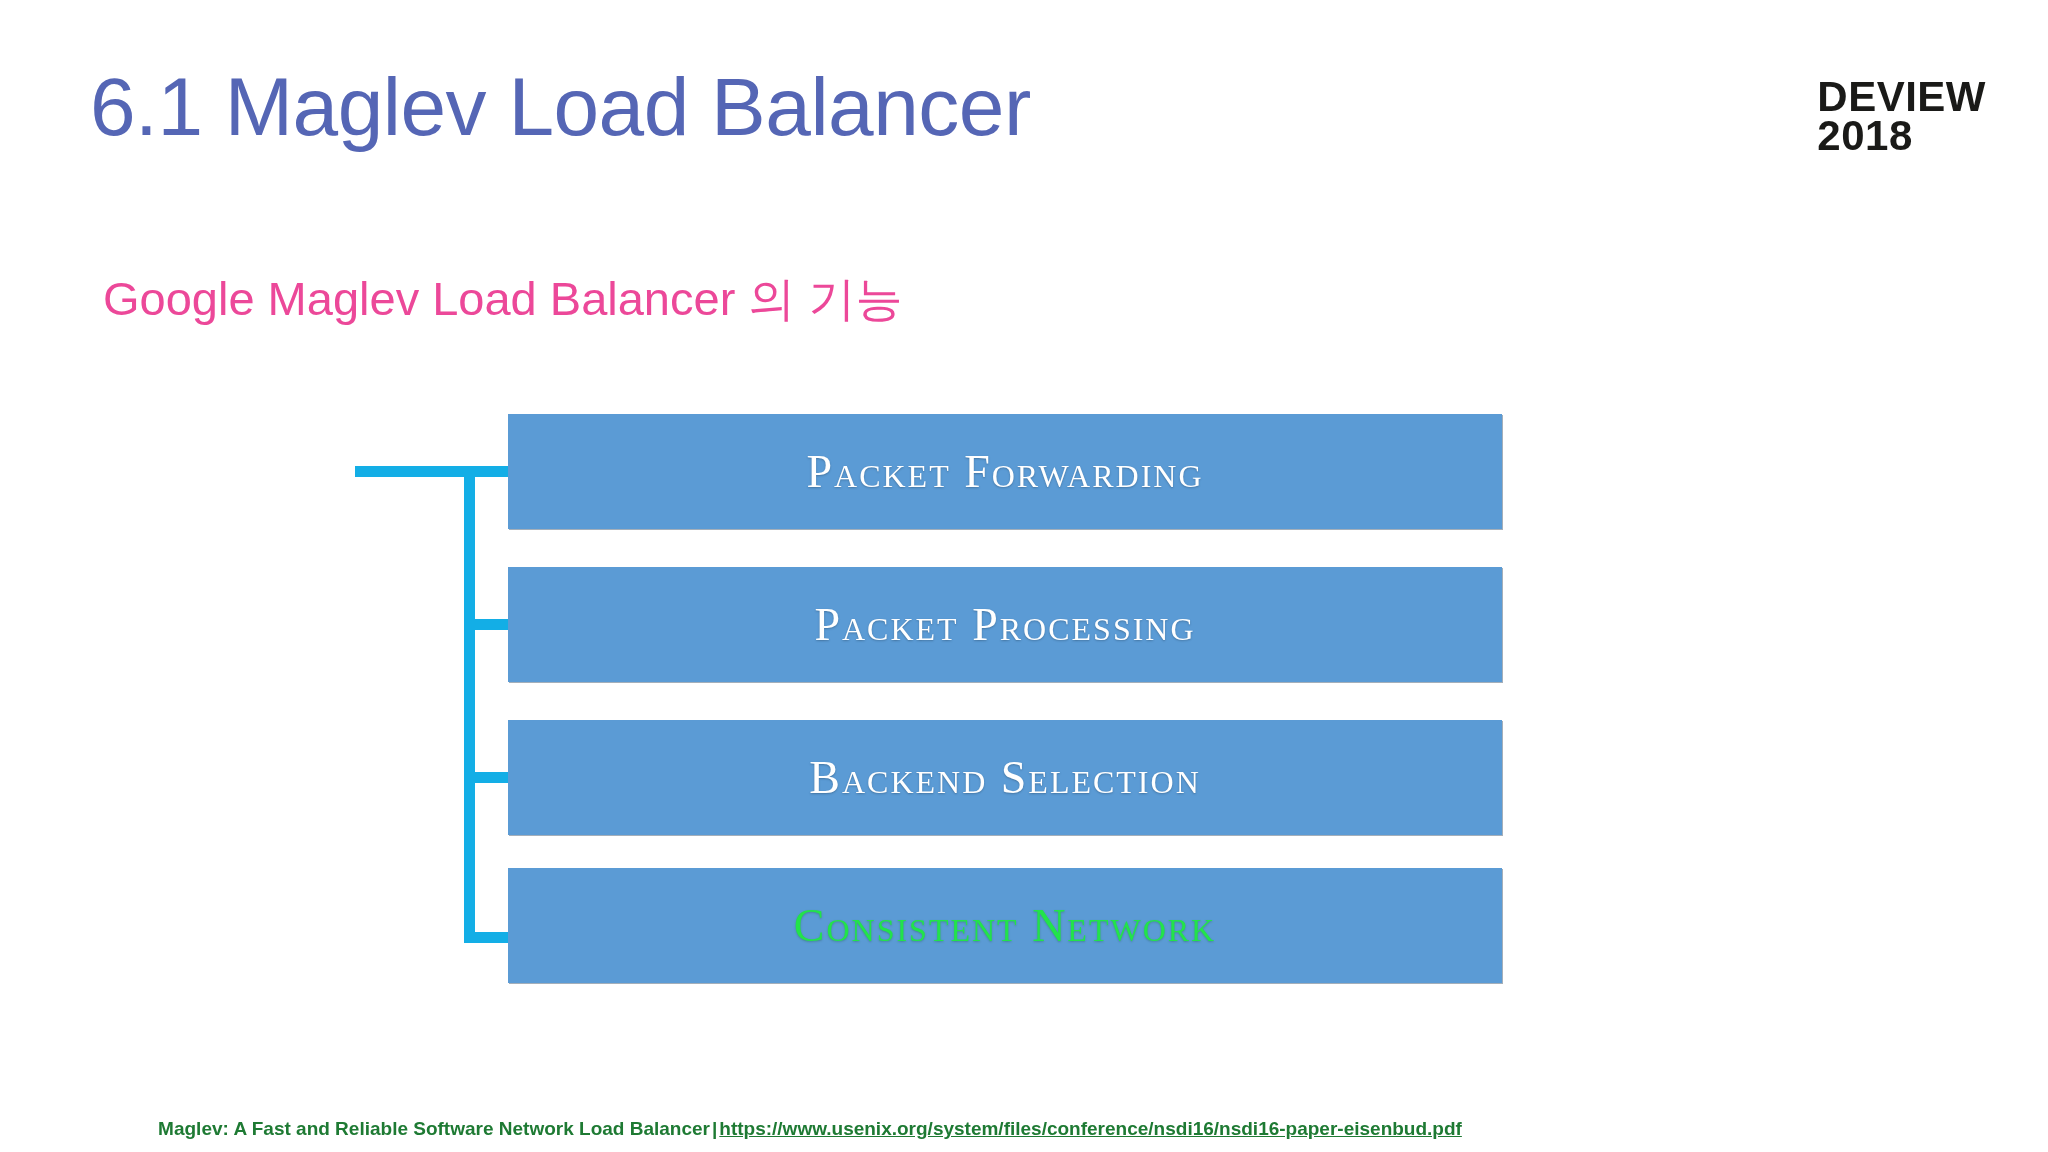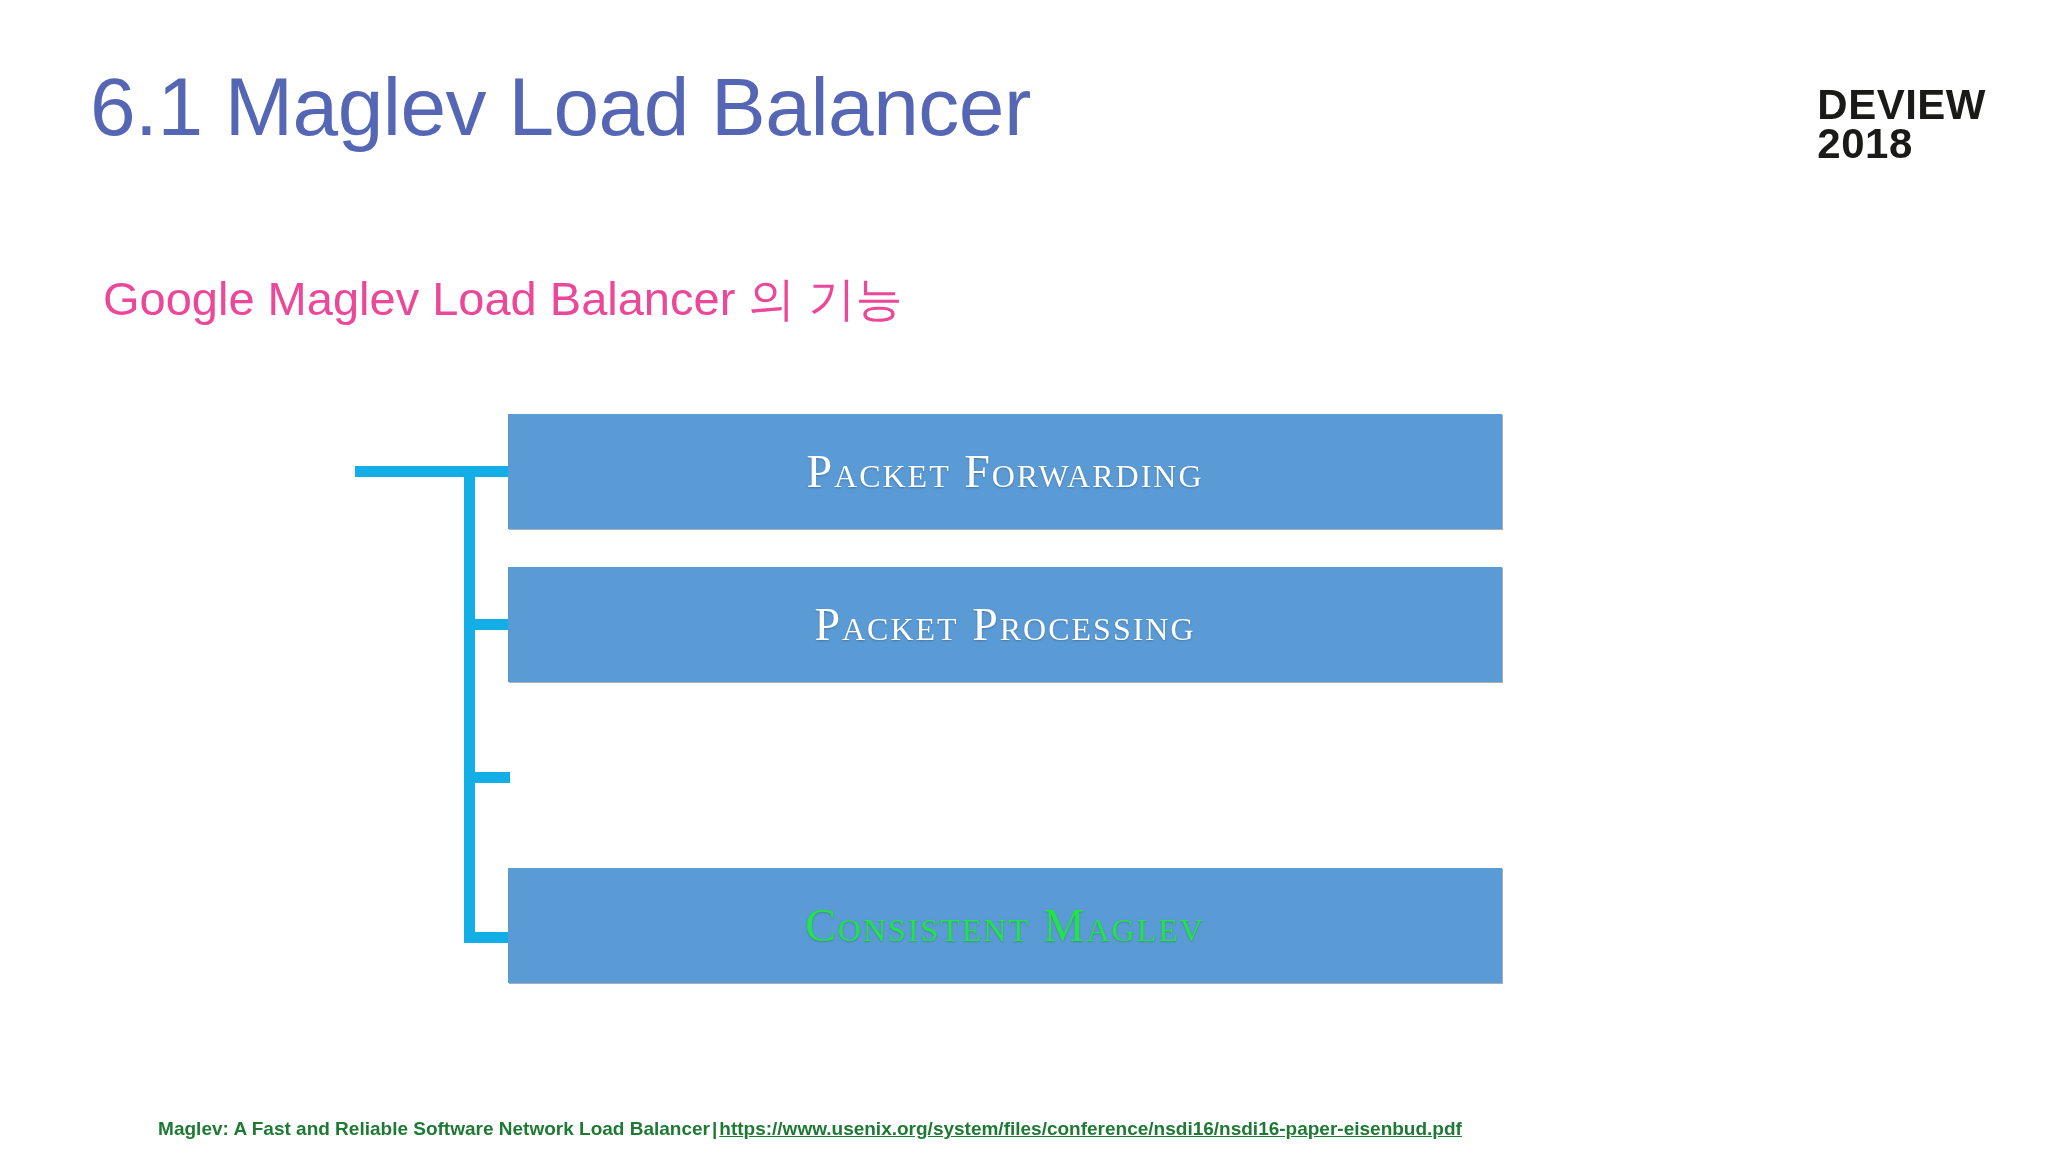--- a/index.html
+++ b/index.html
@@ -33,21 +33,20 @@
 
   #brand-logo {
     position: absolute;
     right: 62px;
     top: 78px;
     text-align: left;
     color: #1a1a18;
     font-weight: 700;
     line-height: 0.92;
     letter-spacing: 0.5px;
-    margin-top: 8px;
   }
   #brand-logo .brand-name {
     display: block;
     font-size: 42px;
   }
   #brand-logo .brand-year {
     display: block;
     font-size: 42px;
   }
 
@@ -150,22 +149,25 @@
     <div class="conn" style="left:464px; top:932px; width:46px; height:11px;"></div>
 
     <div class="node-box" style="top:567px;">
       <span class="node-label">Packet Processing</span>
     </div>
 
     <div class="node-box" style="top:414px;">
       <span class="node-label">Packet Forwarding</span>
     </div>
 
+    <div class="node-box" style="top:720px;">
+      <span class="node-label">Backend Selection</span>
+    </div>
 
     <div class="node-box" style="top:868px;">
-      <span class="node-label accent">Consistent Maglev</span>
+      <span class="node-label accent">Consistent Network</span>
     </div>
 
   </div>
 
   <div id="footer"><span>Maglev: A Fast and Reliable Software Network Load Balancer</span><span class="sep">|</span><a class="link" href="#">https://www.usenix.org/system/files/conference/nsdi16/nsdi16-paper-eisenbud.pdf</a></div>
 
 </div>
 
 </body></html>

